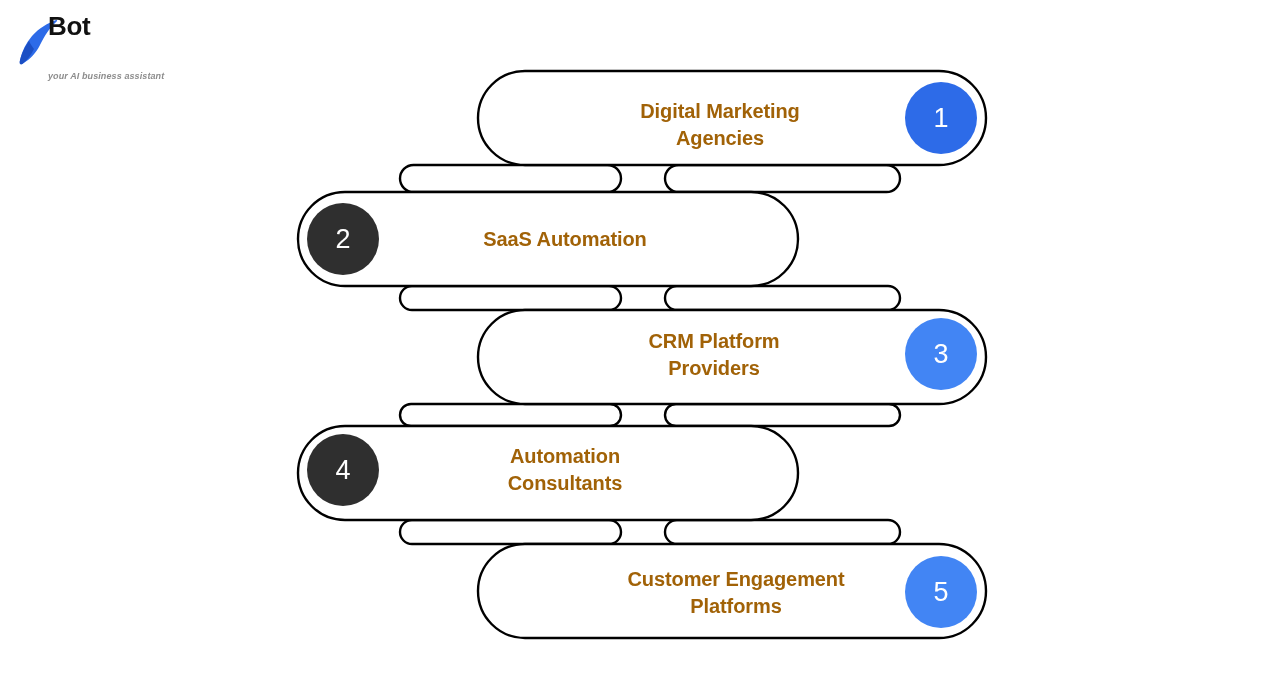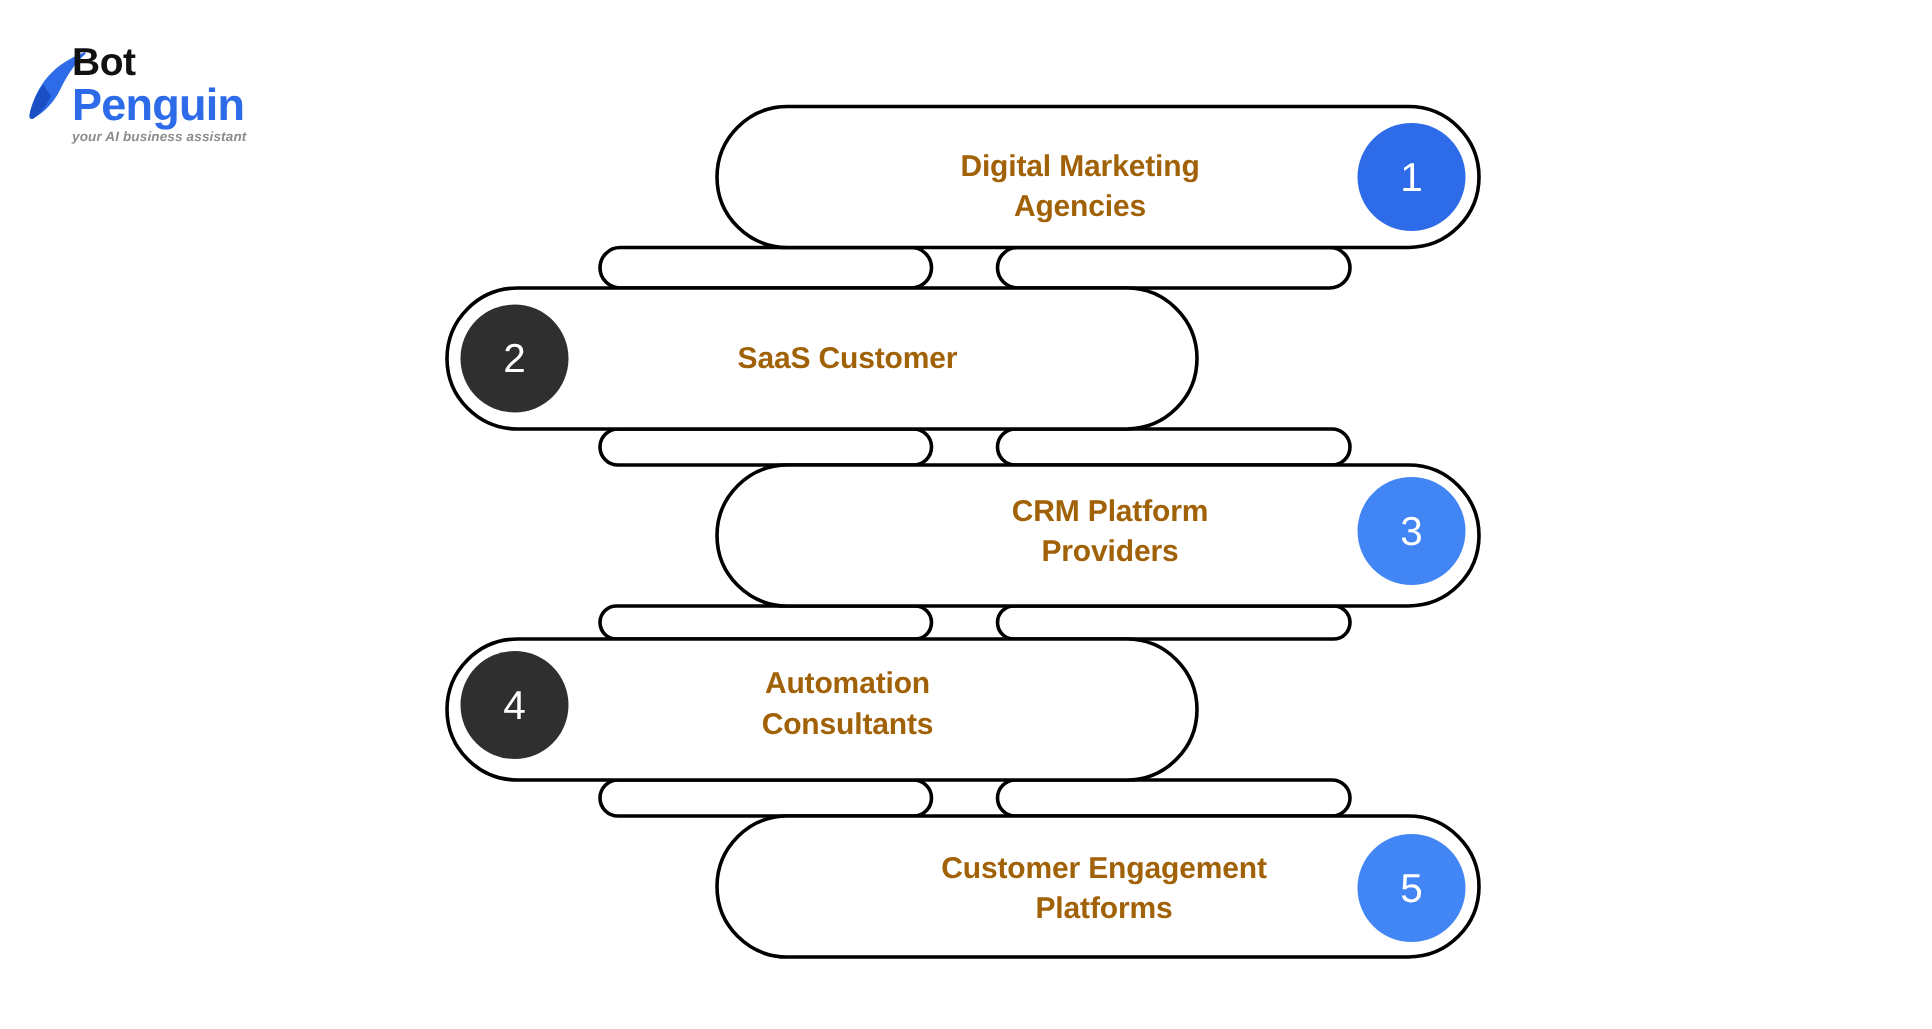--- a/index.html
+++ b/index.html
@@ -13,21 +13,21 @@
     position: relative;
     overflow: hidden;
     font-family: "Liberation Sans", sans-serif;
     -webkit-font-smoothing: antialiased;
   }
 
   
   #logo {
     position: absolute;
     left: 18px;
-    top: 28px;
+    top: 13px;
     width: 230px;
     height: 72px;
   }
   #logo .logo-mark {
     position: absolute;
     left: 0px;
     top: 6px;
     width: 44px;
     height: 46px;
   }
@@ -109,21 +109,20 @@
 
 <div id="logo">
   <span class="logo-mark">
     <svg viewBox="0 0 44 46" width="44" height="46" aria-hidden="true">
       <path d="M38 1 C30 4 21 9 14 17 C8 24 4 32 2 41 C1.2 44 3 45.6 5 44.4 C12 40.4 18 34 22 26 C26.4 17.2 31.6 8.4 38.6 2.4 C39.6 1.5 39.1 0.55 38 1 Z" fill="#2D6BE8"></path>
       <path d="M11 22 C6 29 3 36 1.6 43 C1.2 45 3 46 4.4 45 C9 41.6 13 36.4 16 30 C14 27.4 12.2 24.8 11 22 Z" fill="#1B4FC4"></path>
     </svg>
   </span>
   <div class="logo-words">
     <div class="word-bot">Bot</div>
-    <div class="word-penguin">Penguin</div>
   </div>
   <div class="logo-tagline">your AI business assistant</div>
 </div>
 
 <div id="diagram">
   <svg id="diagram-svg" viewBox="0 0 1288 686" xmlns="http://www.w3.org/2000/svg" aria-hidden="true">
     <g id="connector-layer">
         <rect x="400" y="165" width="221" height="27" rx="13.5" ry="13.5" fill="#FFFFFF" stroke="#000000" stroke-width="2.4"></rect>
         <rect x="665" y="165" width="235" height="27" rx="13.5" ry="13.5" fill="#FFFFFF" stroke="#000000" stroke-width="2.4"></rect>
         <rect x="400" y="286" width="221" height="24" rx="12" ry="12" fill="#FFFFFF" stroke="#000000" stroke-width="2.4"></rect>
@@ -140,23 +139,23 @@
         <rect x="298" y="426" width="500" height="94" rx="47" ry="47" fill="#FFFFFF" stroke="#000000" stroke-width="2.4"></rect>
         <rect x="478" y="544" width="508" height="94" rx="47" ry="47" fill="#FFFFFF" stroke="#000000" stroke-width="2.4"></rect>
       </g>
   </svg>
 </div>
 
 <div id="overlay">
     <div class="card-label" style="left: 500px; top: 98px; width: 440px;">Digital Marketing
 Agencies</div>
     <div class="badge" style="left: 905px; top: 82px; background: rgb(45, 107, 232);">1</div>
-    <div class="card-label" style="left: 345px; top: 226px; width: 440px;">SaaS Customer</div>
+    <div class="card-label" style="left: 345px; top: 226px; width: 440px;">SaaS Automation</div>
     <div class="badge" style="left: 307px; top: 203px; background: rgb(47, 47, 47);">2</div>
-    <div class="card-label" style="left: 520px; top: 328px; width: 440px;">CRM Platform
+    <div class="card-label" style="left: 494px; top: 328px; width: 440px;">CRM Platform
 Providers</div>
     <div class="badge" style="left: 905px; top: 318px; background: rgb(66, 133, 244);">3</div>
     <div class="card-label" style="left: 345px; top: 443px; width: 440px;">Automation
 Consultants</div>
     <div class="badge" style="left: 307px; top: 434px; background: rgb(47, 47, 47);">4</div>
     <div class="card-label" style="left: 516px; top: 566px; width: 440px;">Customer Engagement
 Platforms</div>
     <div class="badge" style="left: 905px; top: 556px; background: rgb(66, 133, 244);">5</div>
   </div>
 

